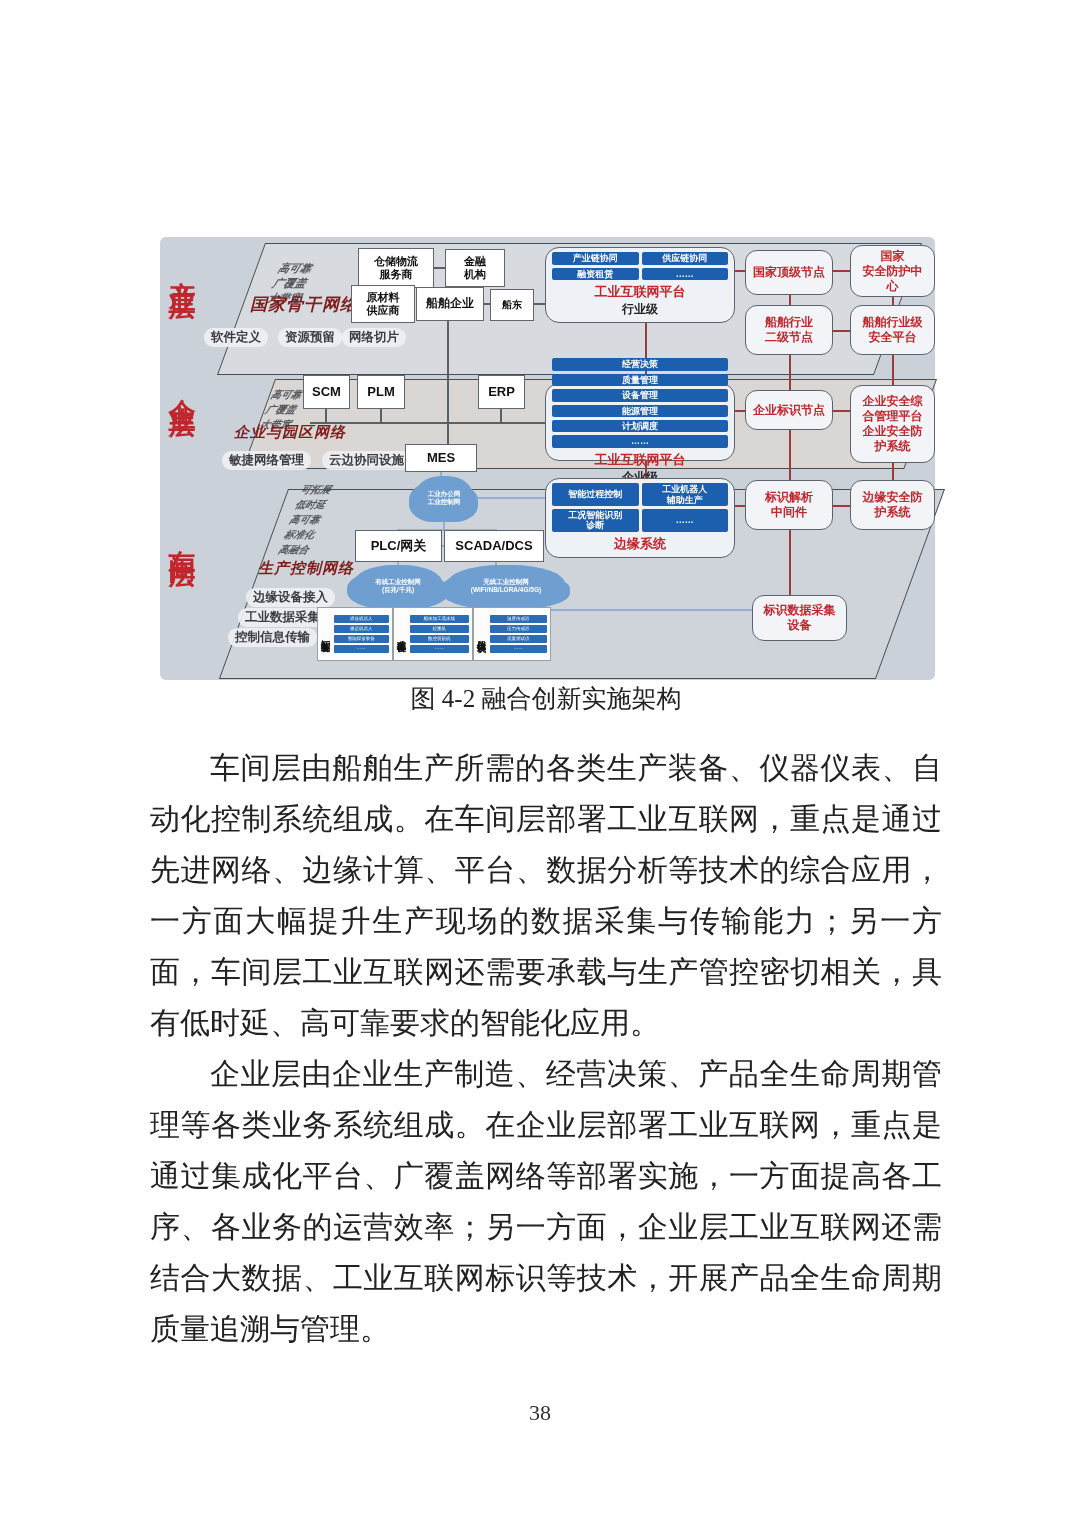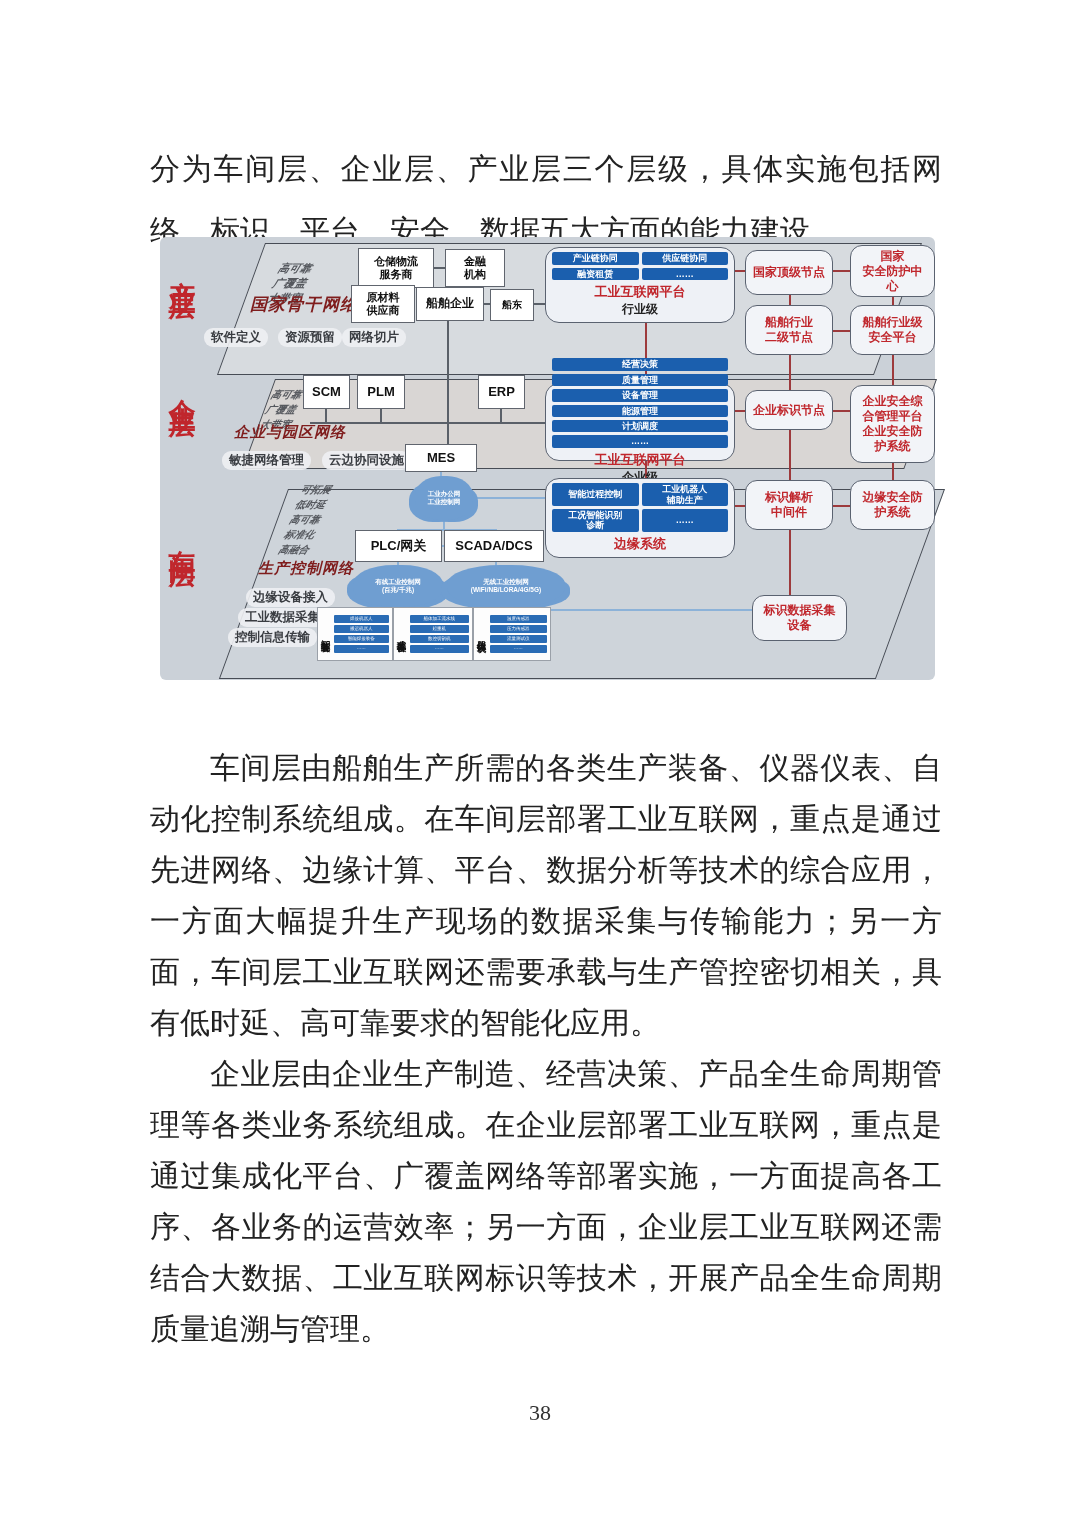--- a/index.html
+++ b/index.html
@@ -65,21 +65,20 @@
            font-size:9.5px;color:#111;line-height:1;margin-right:3px;letter-spacing:1px;}
   .egitems{display:flex;flex-direction:column;gap:2px;flex:1;}
   .egitem{background:#2a6cb5;color:#fff;font-size:4.5px;line-height:1.1;text-align:center;
           border-radius:1px;padding:1.5px 0;}
 </style>
 </head>
 <body>
 
 <div class="page">
 
-  <div class="textblock intro">分为车间层、企业层、产业层三个层级，具体实施包括网络、标识、平台、安全、数据五大方面的能力建设。</div>
 
   <div class="diagram">
     <div class="band band1"></div>
     <div class="band band2"></div>
     <div class="band band3"></div>
 
     <div id="lines">
         <div class="ln c-dark lh" style="left: 272px; top: 30px; width: 16px;"></div>
         <div class="ln c-dark lv" style="left: 287px; top: 30px; height: 22px;"></div>
         <div class="ln c-dark lh" style="left: 322px; top: 66px; width: 10px;"></div>
@@ -251,16 +250,17 @@
       <div class="eglabel">仪器仪表</div>
       <div class="egitems">
         <div class="egitem">温度传感器</div>
         <div class="egitem">压力传感器</div>
         <div class="egitem">流量测试仪</div>
         <div class="egitem">……</div>
       </div>
     </div>
   </div>
 
+  <div class="caption">图 4-2 融合创新实施架构</div>
   <div class="textblock para p2">企业层由企业生产制造、经营决策、产品全生命周期管理等各类业务系统组成。在企业层部署工业互联网，重点是通过集成化平台、广覆盖网络等部署实施，一方面提高各工序、各业务的运营效率；另一方面，企业层工业互联网还需结合大数据、工业互联网标识等技术，开展产品全生命周期质量追溯与管理。</div>
   <div class="textblock para p1">车间层由船舶生产所需的各类生产装备、仪器仪表、自动化控制系统组成。在车间层部署工业互联网，重点是通过先进网络、边缘计算、平台、数据分析等技术的综合应用，一方面大幅提升生产现场的数据采集与传输能力；另一方面，车间层工业互联网还需要承载与生产管控密切相关，具有低时延、高可靠要求的智能化应用。</div>
   <div class="pagenum">38</div>
 </div>
 
 </body></html>

